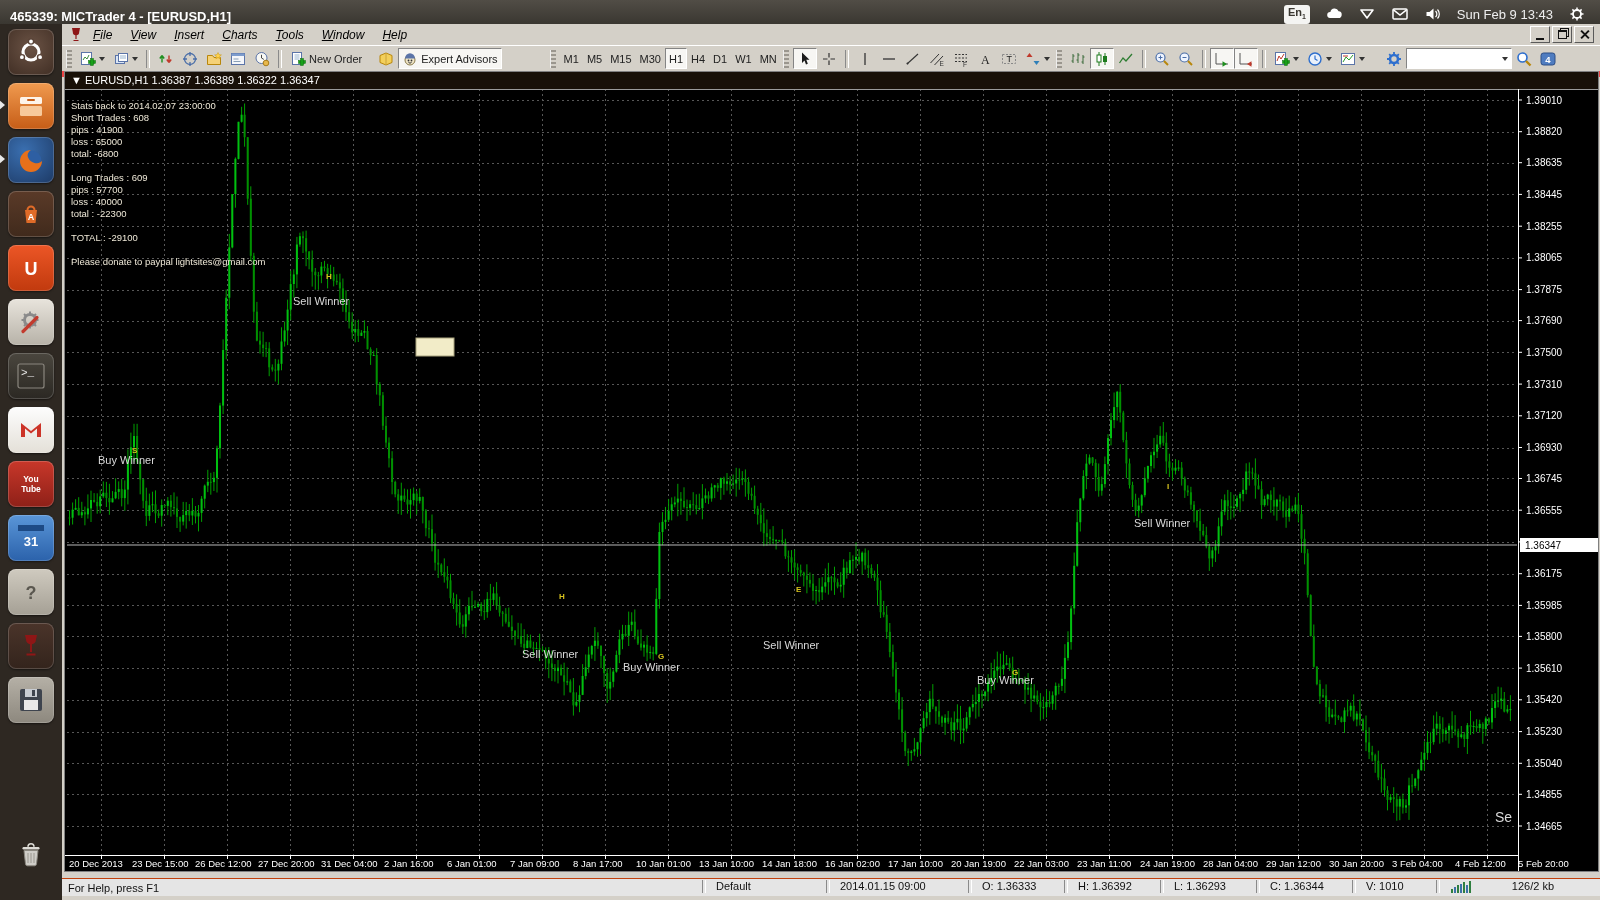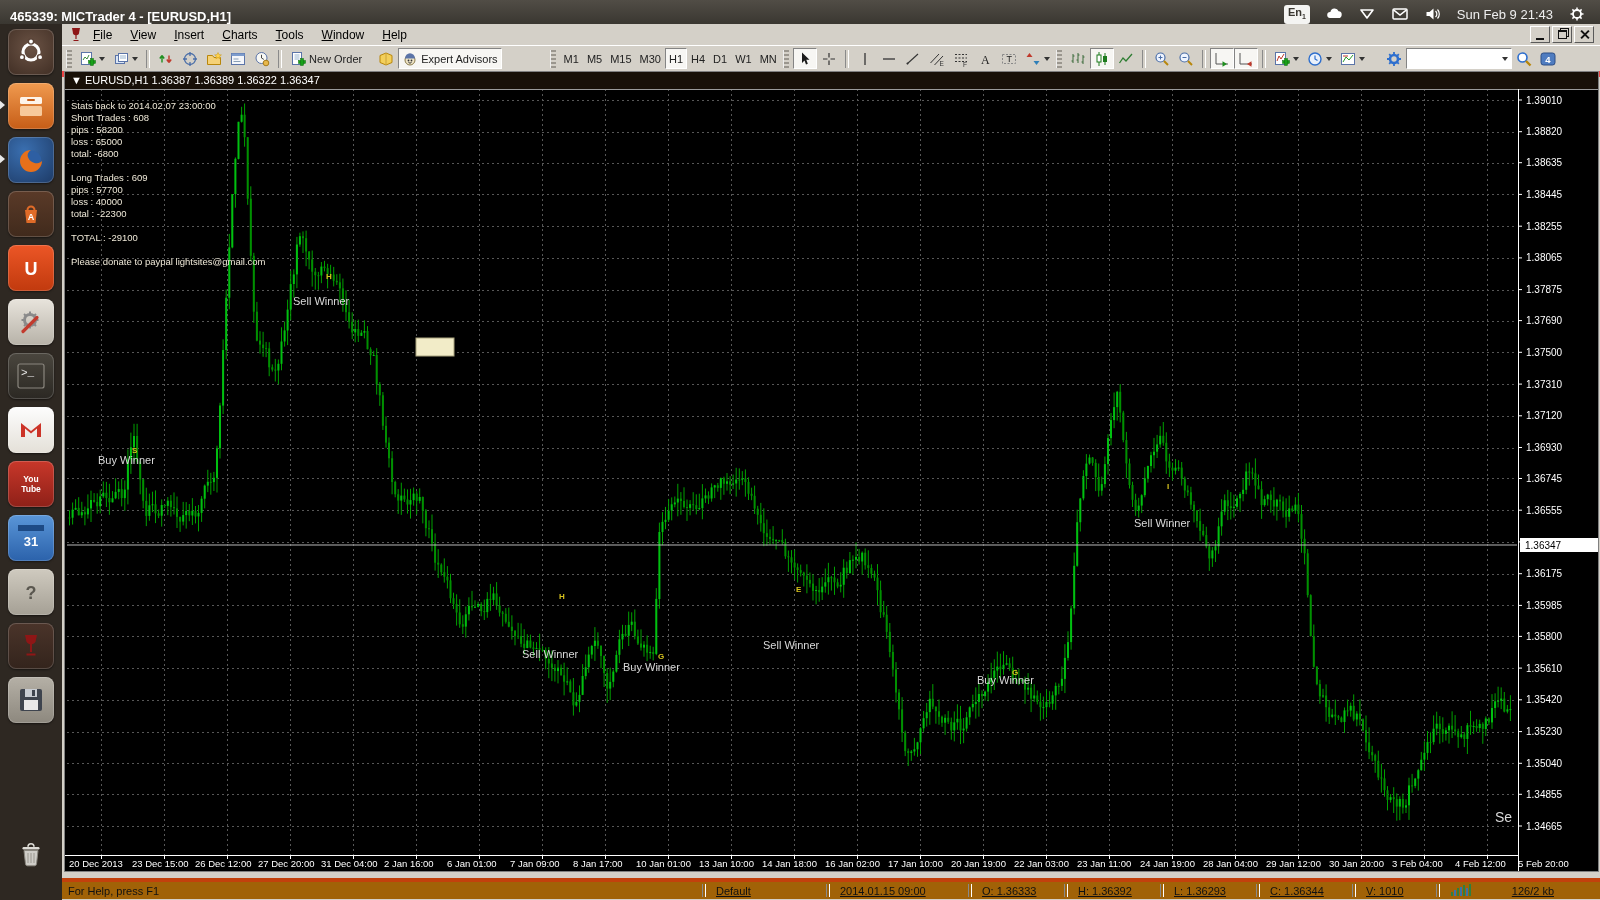--- a/index.html
+++ b/index.html
@@ -19,21 +19,21 @@
     display:flex;flex-direction:column;align-items:center;padding-top:5px;box-sizing:border-box;z-index:40;}
   .ltile{width:46px;height:46px;border-radius:8px;margin-bottom:8px;position:relative;flex:0 0 auto;
     display:flex;align-items:center;justify-content:center;
     box-shadow:inset 0 0 0 1px rgba(255,255,255,.18), 0 1px 2px rgba(0,0,0,.5);}
   .ltile.running::before{content:"";position:absolute;left:-9px;top:17px;
     border:5px solid transparent;border-left:6px solid #e8e8e8;}
   .ltile.bottom{margin-top:auto;margin-bottom:22px;box-shadow:none;}
   
   .app{position:absolute;left:62px;top:24px;width:1538px;height:876px;background:#d4d0c8;}
   .menubar{height:21px;display:flex;align-items:center;position:relative;border-bottom:1px solid #fff;padding-left:4px;}
-  .menu-item{font-size:12px;color:#000;padding:2px 9px;cursor:default;}
+  .menu-item{font-size:12px;color:#000;padding:2px 9px;cursor:default;font-style:italic;}
   .menu-item .accel{text-decoration:underline;}
   .wineglass{margin:0 2px 0 4px;display:flex;}
   .winctl{position:absolute;right:6px;top:2px;display:flex;gap:2px;}
   .wbtn{width:18px;height:15px;background:#d4d0c8;border:1px solid;border-color:#fff #5a5a5a #5a5a5a #fff;
     display:flex;align-items:center;justify-content:center;}
   .g-min{width:8px;height:2px;background:#111;margin-top:8px;}
   .g-rest{width:7px;height:6px;border:1px solid #111;border-top-width:2px;box-shadow:2px -2px 0 -1px #d4d0c8,2px -2px 0 0 #111;}
   .g-close{position:relative;width:9px;height:9px;}
   .g-close::before,.g-close::after{content:"";position:absolute;left:4px;top:-1px;width:2px;height:11px;background:#111;}
   .g-close::before{transform:rotate(45deg);} .g-close::after{transform:rotate(-45deg);}
@@ -48,22 +48,22 @@
   .flexsp{flex:1;}
   .searchwrap{height:19px;background:#fff;border:1px solid;border-color:#848484 #fff #fff #848484;
     display:flex;align-items:center;padding:0 3px;}
   .searchwrap input{border:none;outline:none;width:88px;font-size:11px;font-family:"Liberation Sans",sans-serif;}
   
   .chart-child{position:absolute;left:2px;top:47px;width:1533px;height:799px;background:#000;
     border:1px solid #808080;box-sizing:content-box;}
   .stats{position:absolute;left:6px;top:28px;color:#efe9d8;font-size:9.5px;line-height:12px;pointer-events:none;}
   .stats div{min-height:12px;white-space:pre;}
   
-  .statusbar{position:absolute;left:0;top:854px;width:1538px;height:17px;background:#a16207;
-    border-top:4px solid #c2410c;display:flex;align-items:center;font-size:11px;color:#111;}
+  .statusbar{position:absolute;left:0;top:854px;width:1538px;height:17px;background:#e5e5e5;
+    border-top:1px solid #c2410c;display:flex;align-items:center;font-size:11px;color:#111;}
   .sb-help{padding-left:6px;}
   .ssep{width:2px;height:13px;border-left:1px solid #8a8a8a;border-right:1px solid #fff;margin:0 6px;flex:0 0 auto;}
   .sseg{white-space:nowrap;padding:0 4px;flex:0 0 auto;}
   .endpad{width:42px;flex:0 0 auto;}
 </style>
 </head>
 <body>
 
 <div class="topbar">
   <span class="title">465339: MICTrader 4 - [EURUSD,H1]</span>
@@ -86,21 +86,21 @@
             <path d="M2.5 4.8 L9 10 L15.5 4.8" fill="none" stroke="#fff" stroke-width="1.5"></path>
           </svg>
         </span>
         <span class="trayicon">
           <svg width="18" height="18" viewBox="0 0 18 18">
             <path d="M2.5 7 h3 l4 -3.5 v11 L5.5 11 h-3 z" fill="#fff"></path>
             <path d="M11.5 6 a4 4 0 0 1 0 6 M13.5 4.5 a6.5 6.5 0 0 1 0 9" fill="none" stroke="#fff" stroke-width="1.2"></path>
           </svg>
         </span>
       </span>
-    <span class="clock">Sun Feb 9 21:43</span>
+    <span class="clock">Sun Feb 9 13:43</span>
     <span class="trayicon" id="session-gear">
         <svg width="18" height="18" viewBox="0 0 18 18">
           <circle cx="9" cy="9" r="4" fill="none" stroke="#fff" stroke-width="1.8"></circle>
           <path d="M9 2.5 v2.5 M9 13 v2.5 M2.5 9 h2.5 M13 9 h2.5 M4.4 4.4 l1.8 1.8 M11.8 11.8 l1.8 1.8 M13.6 4.4 l-1.8 1.8 M6.2 11.8 l-1.8 1.8" stroke="#fff" stroke-width="1.5"></path>
         </svg>
       </span>
   </div>
 </div>
 
 <div class="launcher" id="launcher">
@@ -489,21 +489,21 @@
           <rect x="1" y="2" width="14" height="12" rx="2.5" fill="#4f7cc0" stroke="#2d4e86"></rect>
           <text x="8" y="11.8" font-size="9.5" font-weight="bold" fill="#fff" text-anchor="middle" font-family="Liberation Sans,sans-serif">4</text>
         </svg>
       </div>
       <div style="width: 40px;"></div>
     </div>
   <div class="chart-child" id="chart-child">
     <div class="stats" id="stats">
         <div>Stats back to 2014.02.07 23:00:00</div>
         <div>Short Trades : 608</div>
-        <div>pips : 58200</div>
+        <div>pips : 41900</div>
         <div>loss : 65000</div>
         <div>total: -6800</div>
         <div>&nbsp;</div>
         <div>Long Trades : 609</div>
         <div>pips : 57700</div>
         <div>loss : 40000</div>
         <div>total : -22300</div>
         <div>&nbsp;</div>
         <div>TOTAL : -29100</div>
         <div>&nbsp;</div>
@@ -1613,21 +1613,21 @@
         <text x="1138" y="795" fill="#ffffff" font-size="9.5">28 Jan 04:00</text>
         <text x="1201" y="795" fill="#ffffff" font-size="9.5">29 Jan 12:00</text>
         <text x="1264" y="795" fill="#ffffff" font-size="9.5">30 Jan 20:00</text>
         <text x="1327" y="795" fill="#ffffff" font-size="9.5">3 Feb 04:00</text>
         <text x="1390" y="795" fill="#ffffff" font-size="9.5">4 Feb 12:00</text>
         <text x="1453" y="795" fill="#ffffff" font-size="9.5">5 Feb 20:00</text>
       </svg></div>
   <div class="statusbar" id="statusbar">
     <span class="sb-help">For Help, press F1</span>
     <span class="flexsp"></span>
-    <span id="sb-right" style="display:flex;align-items:center;text-decoration:underline;">
+    <span id="sb-right" style="display:flex;align-items:flex-start;">
         <span class="ssep"></span>
         <span class="sseg" style="width: 100px;">Default</span>
         <span class="ssep"></span>
         <span class="sseg" style="width: 118px;">2014.01.15 09:00</span>
         <span class="ssep"></span>
         <span class="sseg" style="width: 72px;">O: 1.36333</span>
         <span class="ssep"></span>
         <span class="sseg" style="width: 72px;">H: 1.36392</span>
         <span class="ssep"></span>
         <span class="sseg" style="width: 72px;">L: 1.36293</span>

